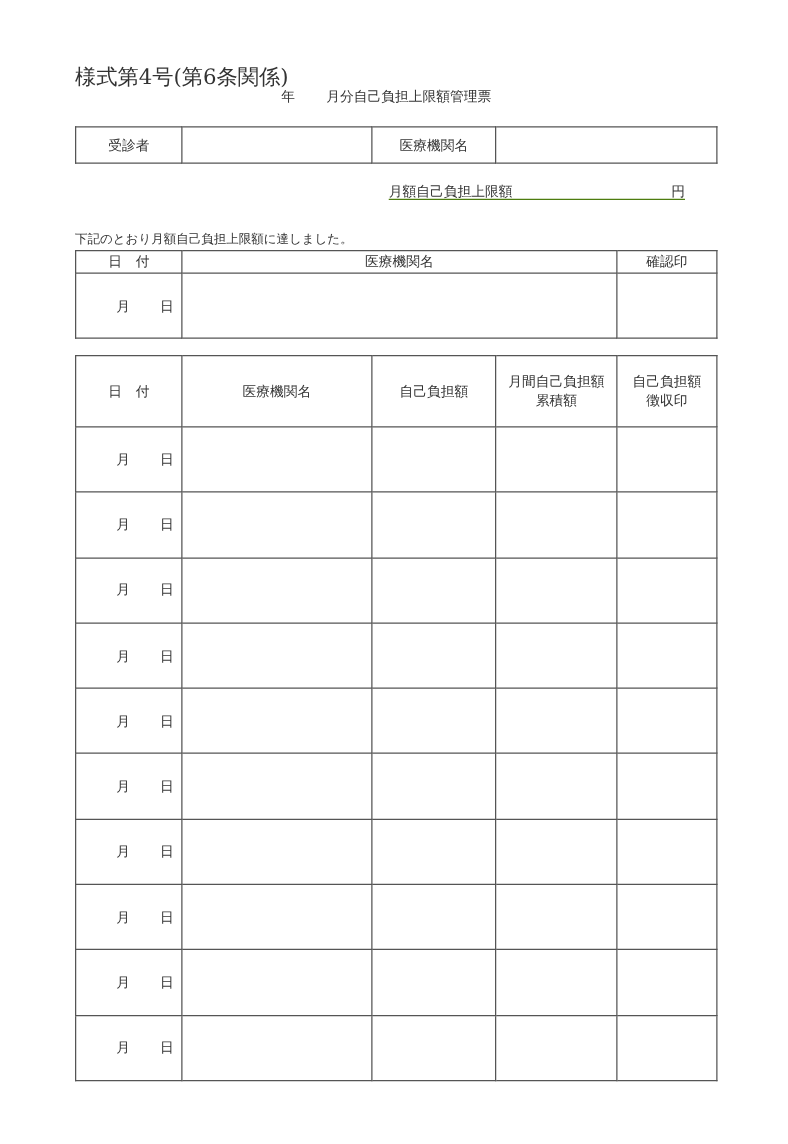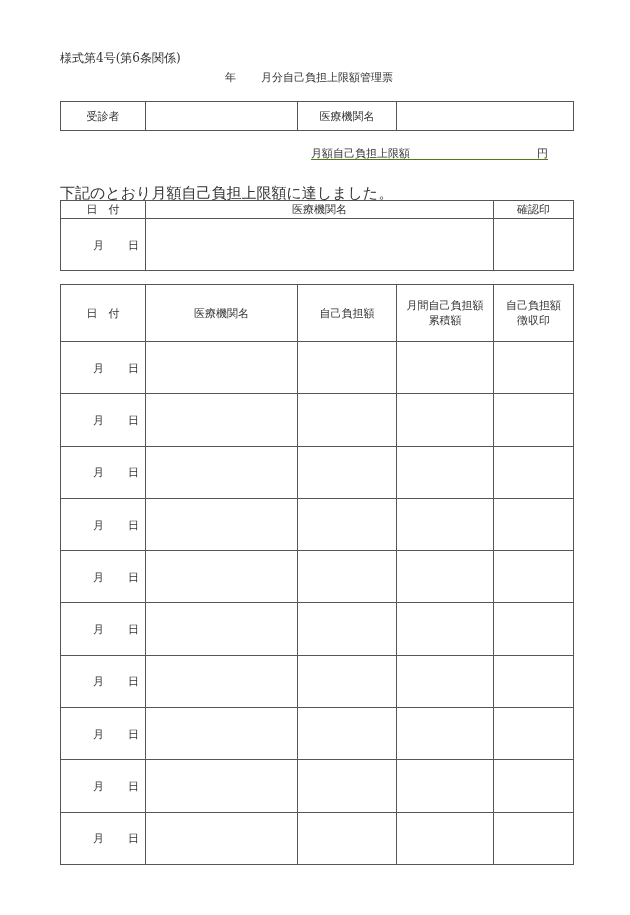--- a/index.html
+++ b/index.html
@@ -2,32 +2,32 @@
 <html><head>
   <meta charset="utf-8">
   <style>
     html, body { margin: 0; padding: 0; background: #ffffff; }
     body {
       width: 630px; height: 915px; position: relative; overflow: hidden;
       font-family: "DejaVu Serif", "Liberation Serif", serif;
       color: #333333;
     }
     .abs { position: absolute; white-space: nowrap; }
-    .form-no { left: 60px; top: 50px; font-size: 12px; text-align: center; }
+    .form-no { left: 60px; top: 50px; font-size: 17px; text-align: center; }
     .title { top: 70px; font-size: 11px; }
     .title-year { left: 225px; }
     .title-text { left: 261px; }
     .limit-line {
       left: 311px; top: 146px; width: 237px; height: 13px;
       border-bottom: 1px solid #4d7c0f;
       font-size: 11px;
     }
     .limit-line .label { position: absolute; left: 0; top: 0; }
     .limit-line .yen { position: absolute; right: 0; top: 0; }
-    .notice { left: 60px; top: 184px; font-size: 15px; }
+    .notice { left: 60px; top: 184px; font-size: 10px; }
 
     table { border-collapse: collapse; position: absolute; table-layout: fixed; }
     td, th {
       border: 1px solid #555555; padding: 0; font-weight: normal;
       font-size: 11px; color: #333; text-align: center; vertical-align: middle;
       box-sizing: border-box;
     }
     .t1 { left: 60px; top: 101px; width: 513px; height: 29px; }
     .t2 { left: 60px; top: 200px; width: 513px; }
     .t3 { left: 60px; top: 284px; width: 513px; }

